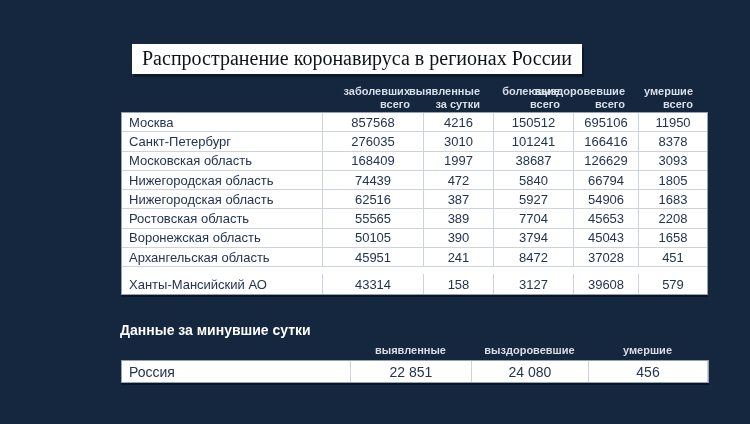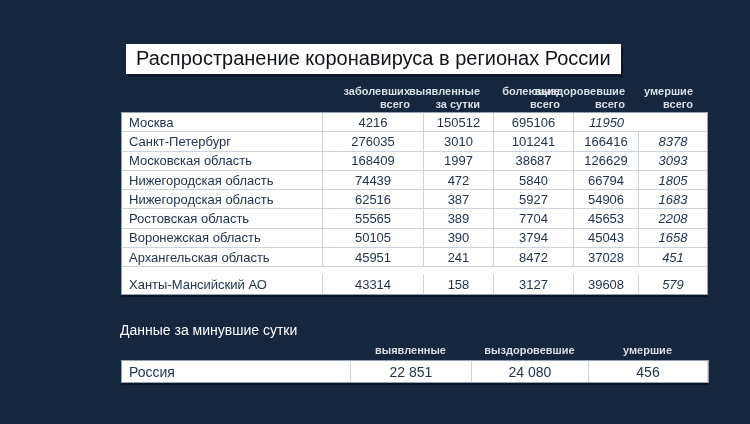--- a/index.html
+++ b/index.html
@@ -6,23 +6,23 @@
   html, body { margin: 0; padding: 0; }
   body {
     width: 750px; height: 424px;
     background: #15263f;
     font-family: "Liberation Sans", sans-serif;
     position: relative;
     overflow: hidden;
   }
 
   .title-box {
-    position: absolute; left: 126px; top: 44px;
+    position: absolute; left: 132px; top: 44px;
     background: #ffffff; color: #101418;
-    font-family: Liberation Sans, sans-serif;
+    font-family: Liberation Serif, serif;
     font-size: 20px; line-height: 23px;
     padding: 3px 10px 4px 10px;
     white-space: nowrap;
     box-shadow: 2px 3px 0 rgba(8,15,28,0.55);
   }
 
   
   .thead {
     position: absolute; left: 122px; top: 85px;
     display: grid;
@@ -48,28 +48,28 @@
     height: 19.3px;
     border-bottom: 1px solid #ccd3dd;
   }
   .trow:last-child { border-bottom: none; margin-top: 7px; }
   .cell {
     display: flex; align-items: center;
     font-size: 13px; color: #243450;
     border-right: 1px solid #ccd3dd;
     overflow: hidden;
   }
-  .trow .cell:last-child { border-right: none; font-style: italic; }
+  .trow .cell:last-child { border-right: none; }
   .cell-region { justify-content: flex-start; padding-left: 7px; }
   .cell-num { justify-content: center; }
 
   
   .section-title {
     position: absolute; left: 120px; top: 322px;
-    color: #ffffff; font-size: 14px; font-weight: normal;
+    color: #ffffff; font-size: 14px; font-weight: bold;
   }
   .dhead {
     position: absolute; left: 121px; top: 344px;
     display: grid;
     grid-template-columns: 229px 121px 117px 119px;
     color: #d9dfe7; font-size: 11px; font-weight: bold;
   }
   .dhead .dhcell { text-align: center; white-space: nowrap; }
   .dtable {
     position: absolute; left: 121px; top: 360px;
@@ -111,20 +111,21 @@
   <div class="hcell">
     <div>умершие</div>
     <div>всего</div>
   </div>
 </div>
 
 <div class="rtable">
   <div id="regions-body">
       <div class="trow">
         <div class="cell cell-region">Москва</div>
+        <div class="cell cell-num">857568</div>
         <div class="cell cell-num">4216</div>
         <div class="cell cell-num">150512</div>
         <div class="cell cell-num">695106</div>
         <div class="cell cell-num">11950</div>
       </div>
       <div class="trow">
         <div class="cell cell-region">Санкт-Петербург</div>
         <div class="cell cell-num">276035</div>
         <div class="cell cell-num">3010</div>
         <div class="cell cell-num">101241</div>

